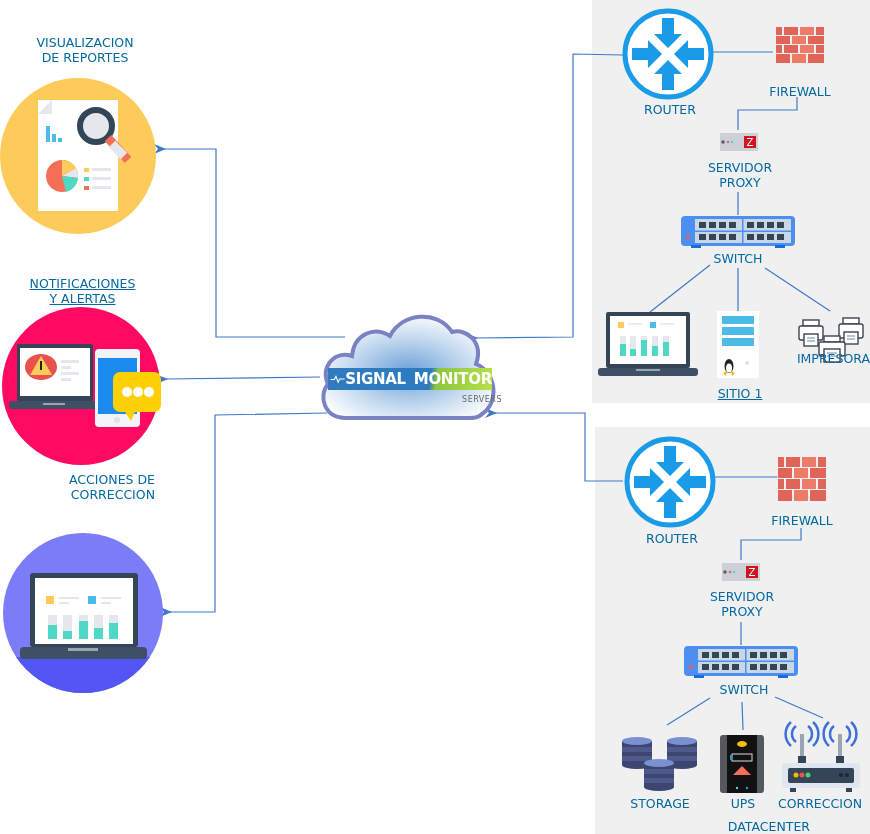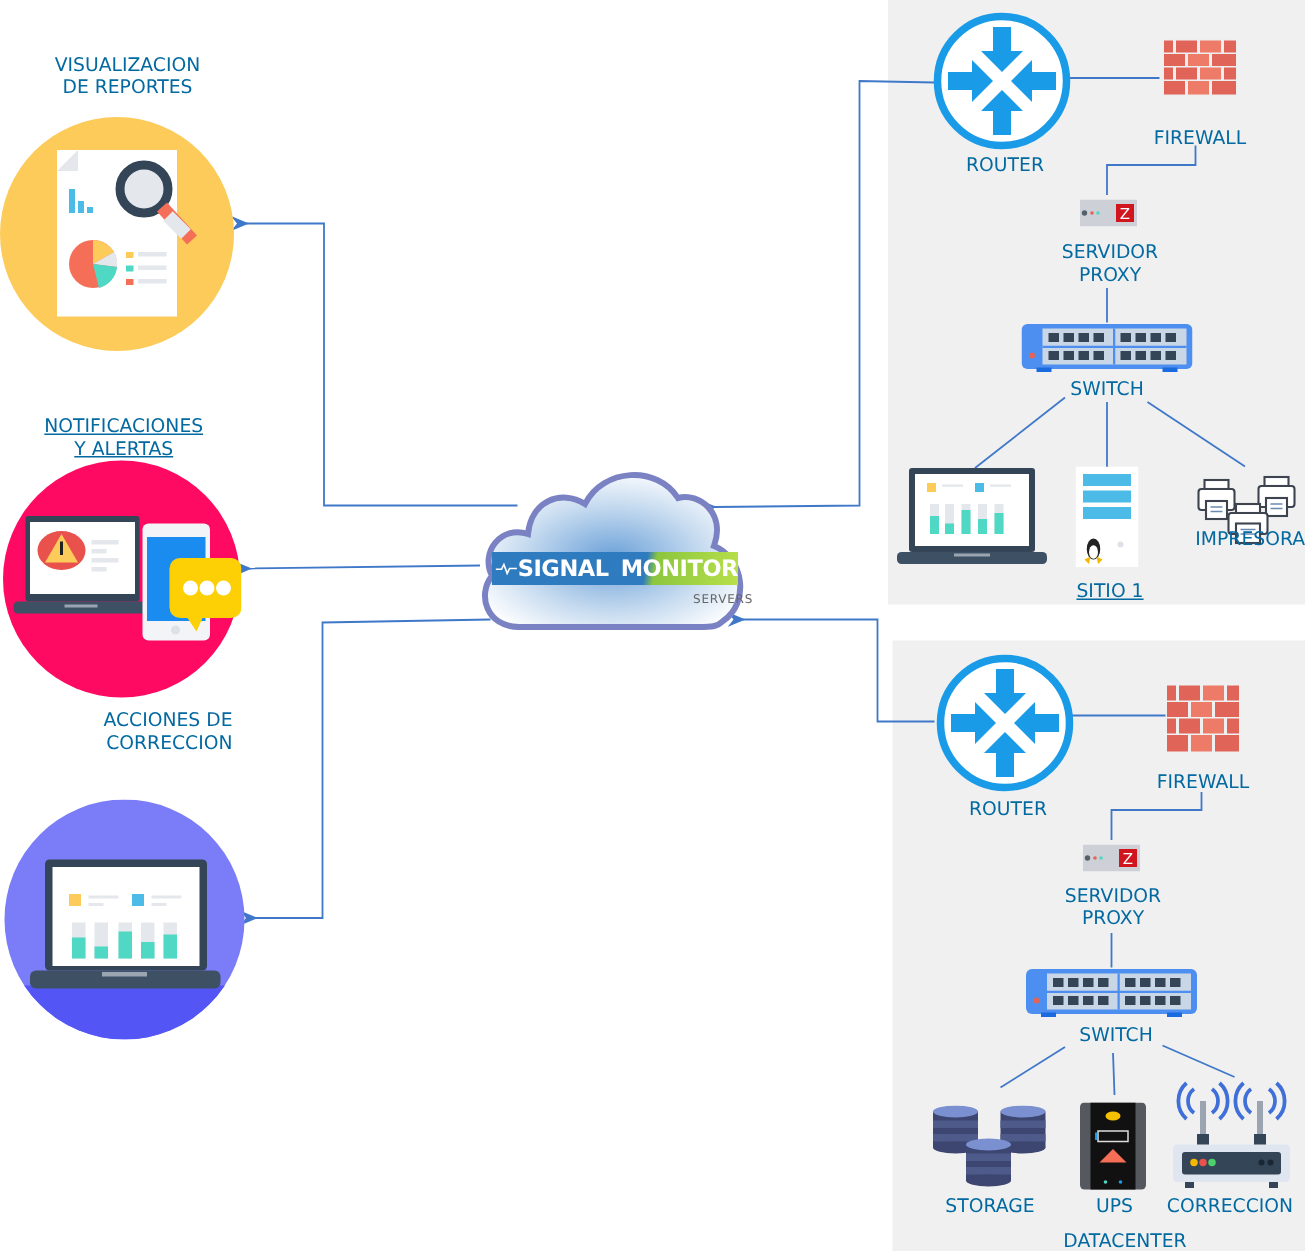--- a/index.html
+++ b/index.html
@@ -442,13 +442,13 @@
       <circle cx="22" cy="57" r="2.5" fill="#e9524c"></circle>
       <circle cx="28" cy="57" r="2.5" fill="#4fcf6a"></circle>
     <circle cx="61" cy="57" r="2" fill="#1a2634"></circle>
       <circle cx="67" cy="57" r="2" fill="#1a2634"></circle>
     <rect x="10" y="70" width="6" height="4" fill="#334556"></rect>
       <rect x="66" y="70" width="6" height="4" fill="#334556"></rect>
   </svg>
 </div>
 <div class="label" style="left:772px; top:796px; width:96px;">CORRECCION</div>
 
-<div class="label" style="left:690px; top:819px; width:120px;">DATACENTER</div>
+<div class="label" style="left:690px; top:819px; width:120px;text-align:right;">DATACENTER</div>
 
 </body></html>

